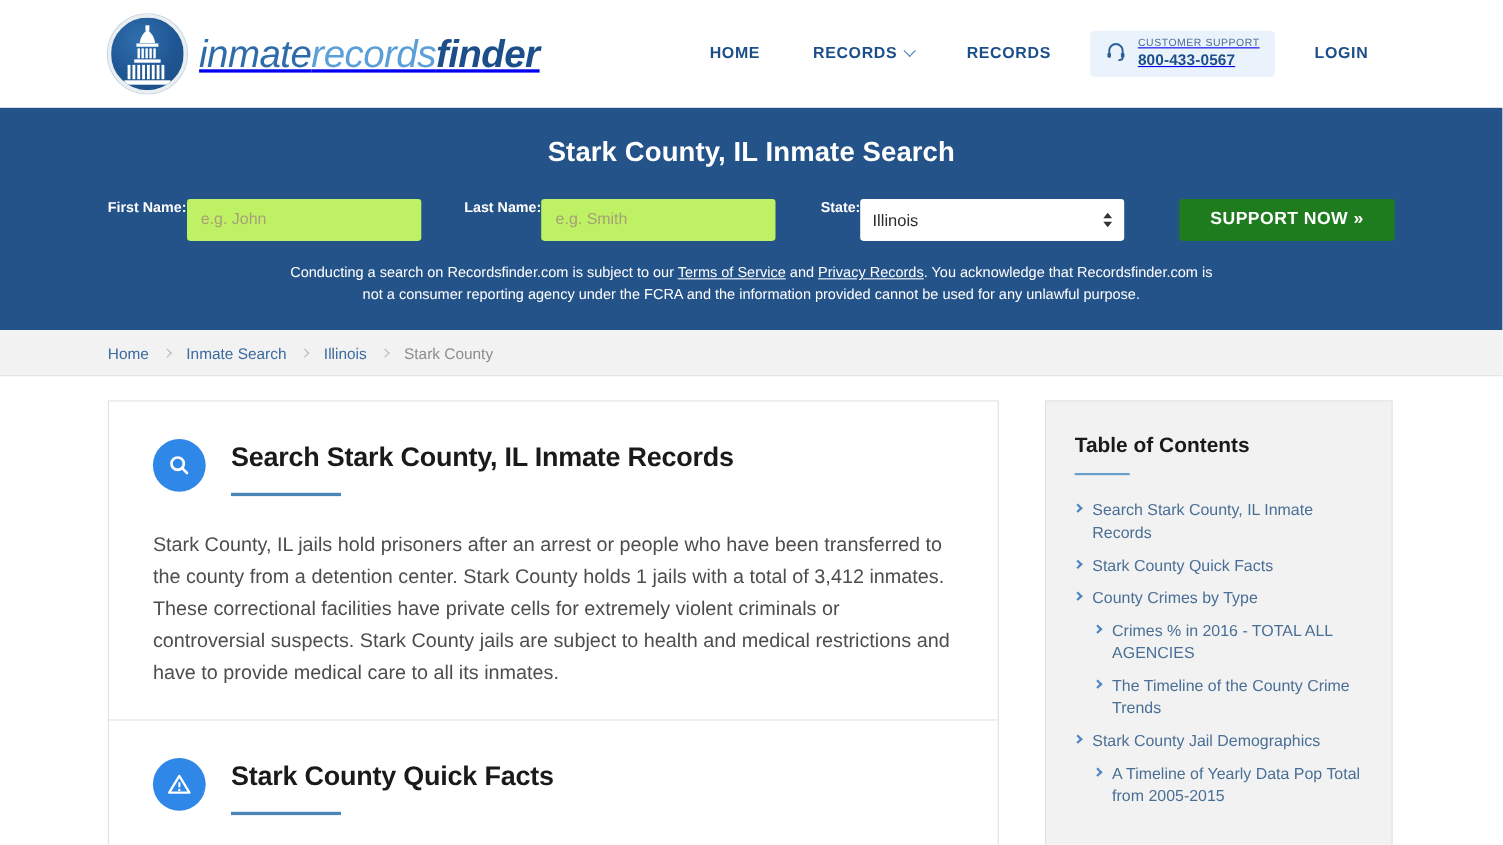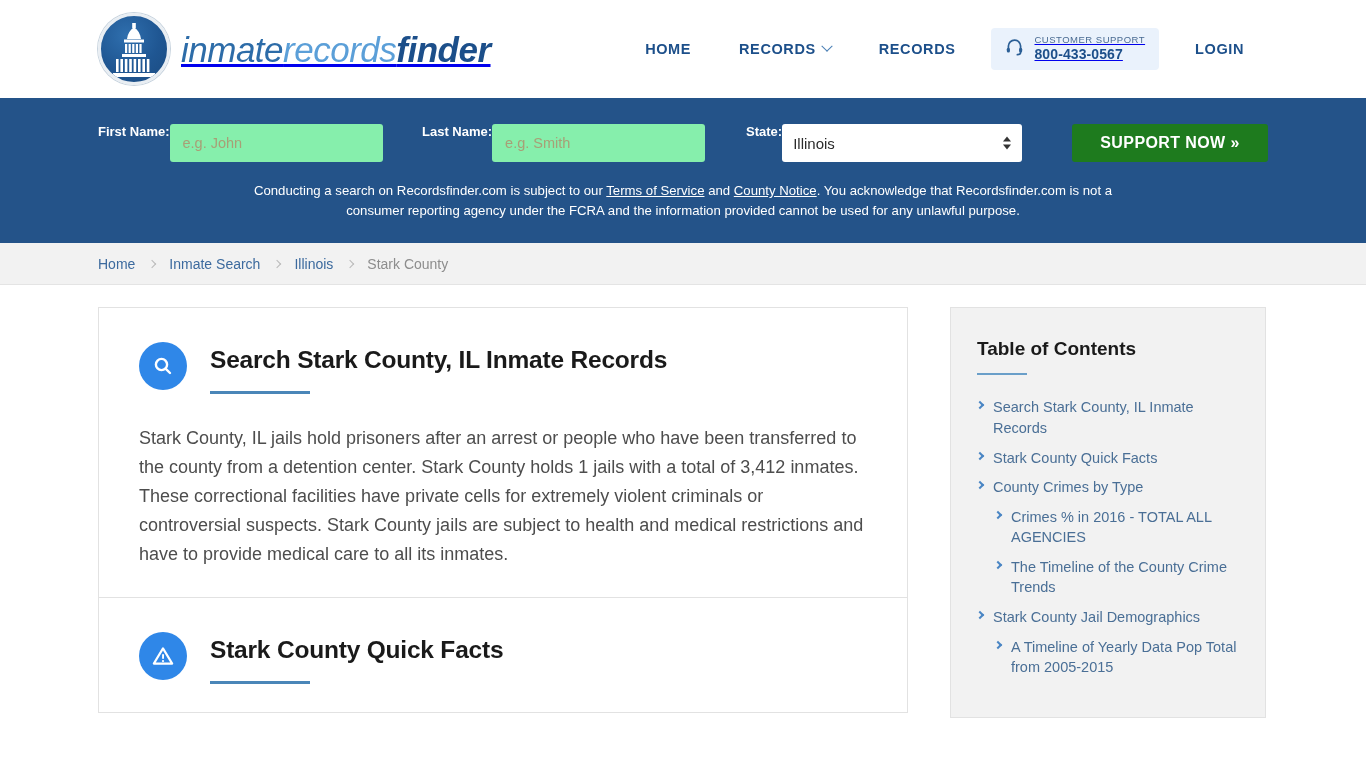--- a/index.html
+++ b/index.html
@@ -122,21 +122,21 @@
   .field-ln { width: 318px; }
   .field-st { width: 320px; }
   .field-label {
     font-size: 13px;
     font-weight: 700;
     margin-bottom: 7px;
     color: #ffffff;
   }
   .txt-input {
     height: 38px;
-    background: #86efac;
+    background: #bef264;
     border: none;
     border-radius: 3px;
     padding: 0 13px;
     font-size: 14.5px;
     color: #333;
     font-family: "Liberation Sans", sans-serif;
     outline: none;
   }
   .txt-input::placeholder { color: #a89f76; }
   .sel-wrap { position: relative; }
@@ -378,20 +378,21 @@
       </span>
     </a>
 
     <a class="navlink" href="#">
         <span>LOGIN</span>
       </a>
   </nav>
 </div>
 
 <div class="hero">
+  <h1 class="hero-title">Stark County, IL Inmate Search</h1>
 
   <div class="form-row">
     <div class="field field-fn">
       <label class="field-label">First Name:</label>
       <input class="txt-input" type="text" placeholder="e.g. John" style="">
     </div>
 
     <div class="field field-ln">
       <label class="field-label">Last Name:</label>
       <input class="txt-input" type="text" placeholder="e.g. Smith" style="">
@@ -404,21 +405,21 @@
         <span class="sel-arrows">
             <i class="up"></i>
             <i class="dn"></i>
           </span>
       </div>
     </div>
 
     <button class="search-btn">SUPPORT NOW »</button>
   </div>
 
-  <p class="disclaimer"><span>Conducting a search on Recordsfinder.com is subject to our </span><a href="#">Terms of Service</a><span> and </span><a href="#">County Notice</a><span>. You acknowledge that Recordsfinder.com is not a consumer reporting agency under the FCRA and the information provided cannot be used for any unlawful purpose.</span></p>
+  <p class="disclaimer"><span>Conducting a search on Recordsfinder.com is subject to our </span><a href="#">Terms of Service</a><span> and </span><a href="#">Privacy Records</a><span>. You acknowledge that Recordsfinder.com is not a consumer reporting agency under the FCRA and the information provided cannot be used for any unlawful purpose.</span></p>
 </div>
 
 <div class="crumbbar">
   <a class="crumb" href="#">Home</a>
   <span class="crumb-sep"></span>
   <a class="crumb" href="#">Inmate Search</a>
   <span class="crumb-sep"></span>
   <a class="crumb" href="#">Illinois</a>
   <span class="crumb-sep"></span>
   <span class="crumb cur">Stark County</span>

